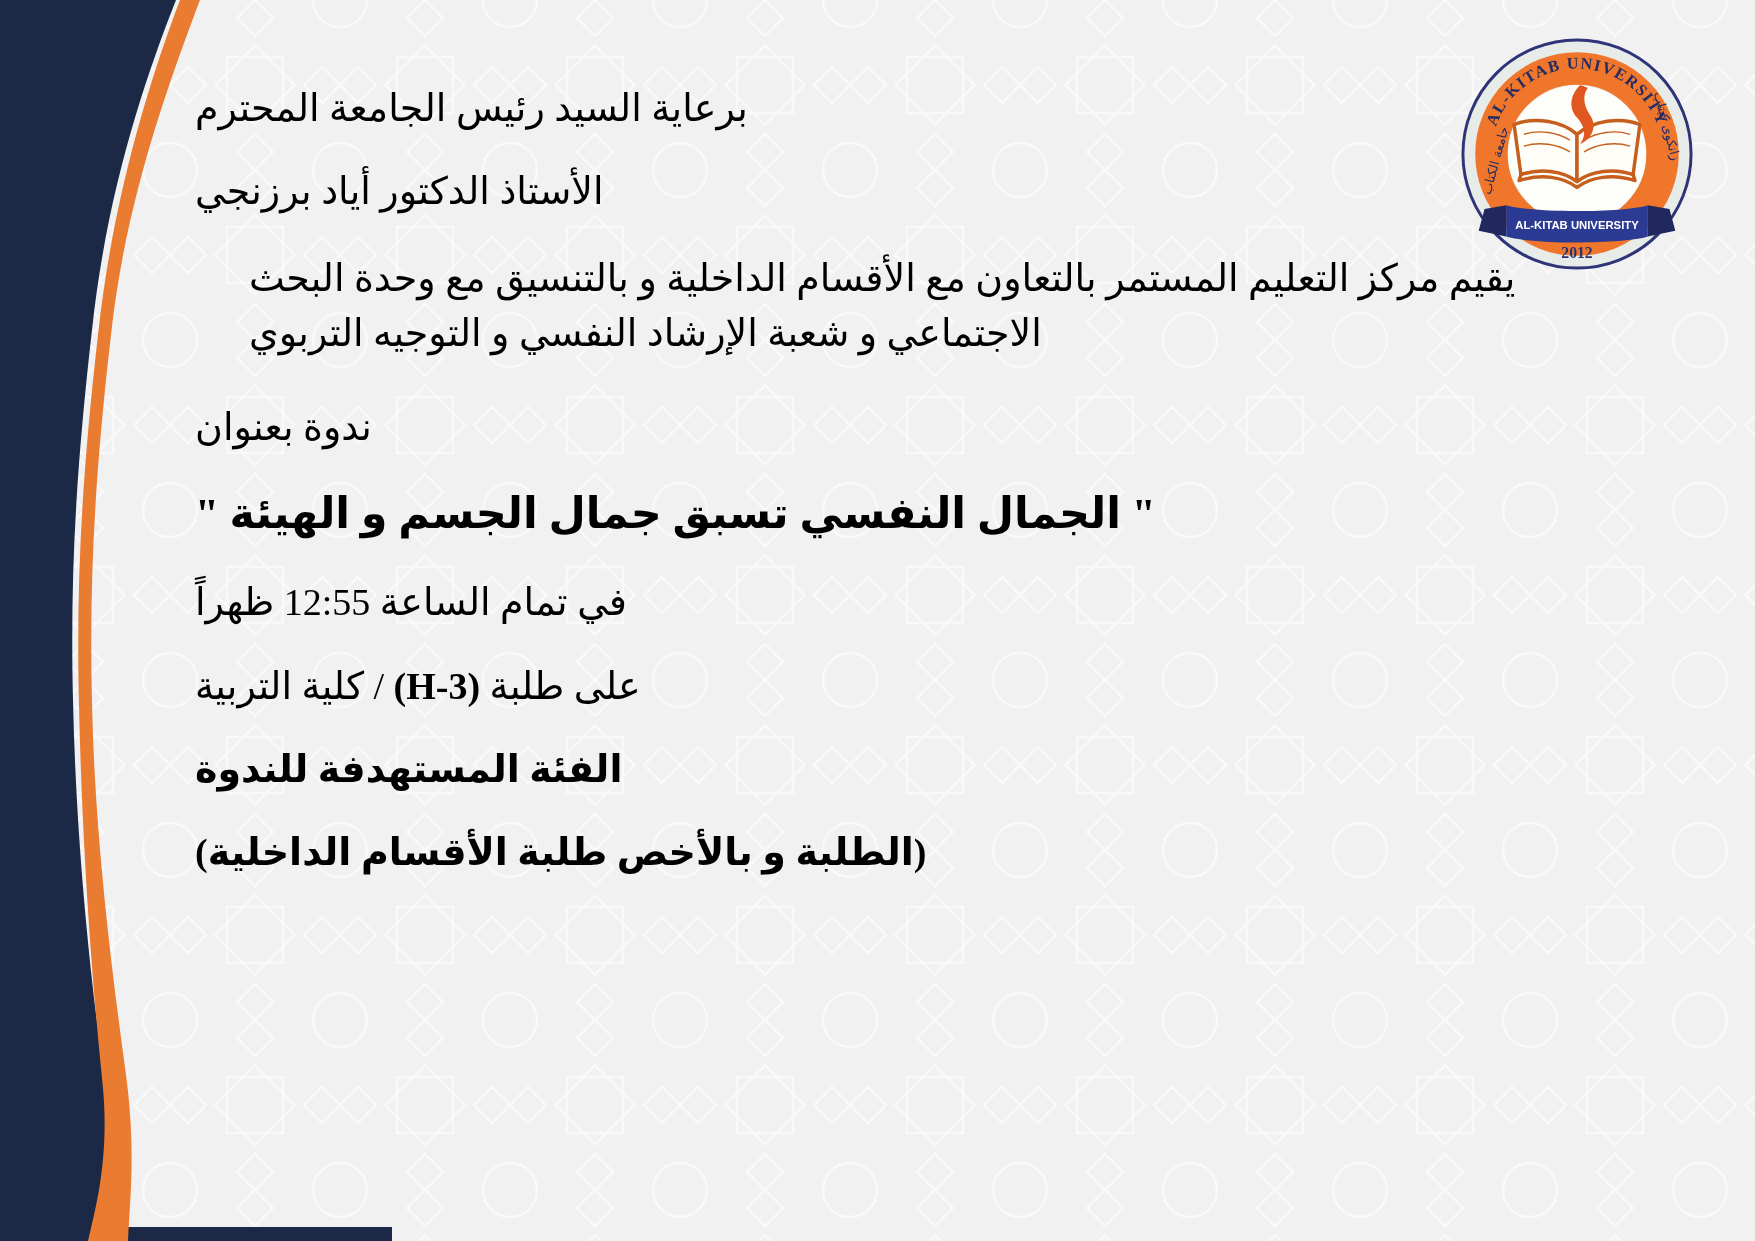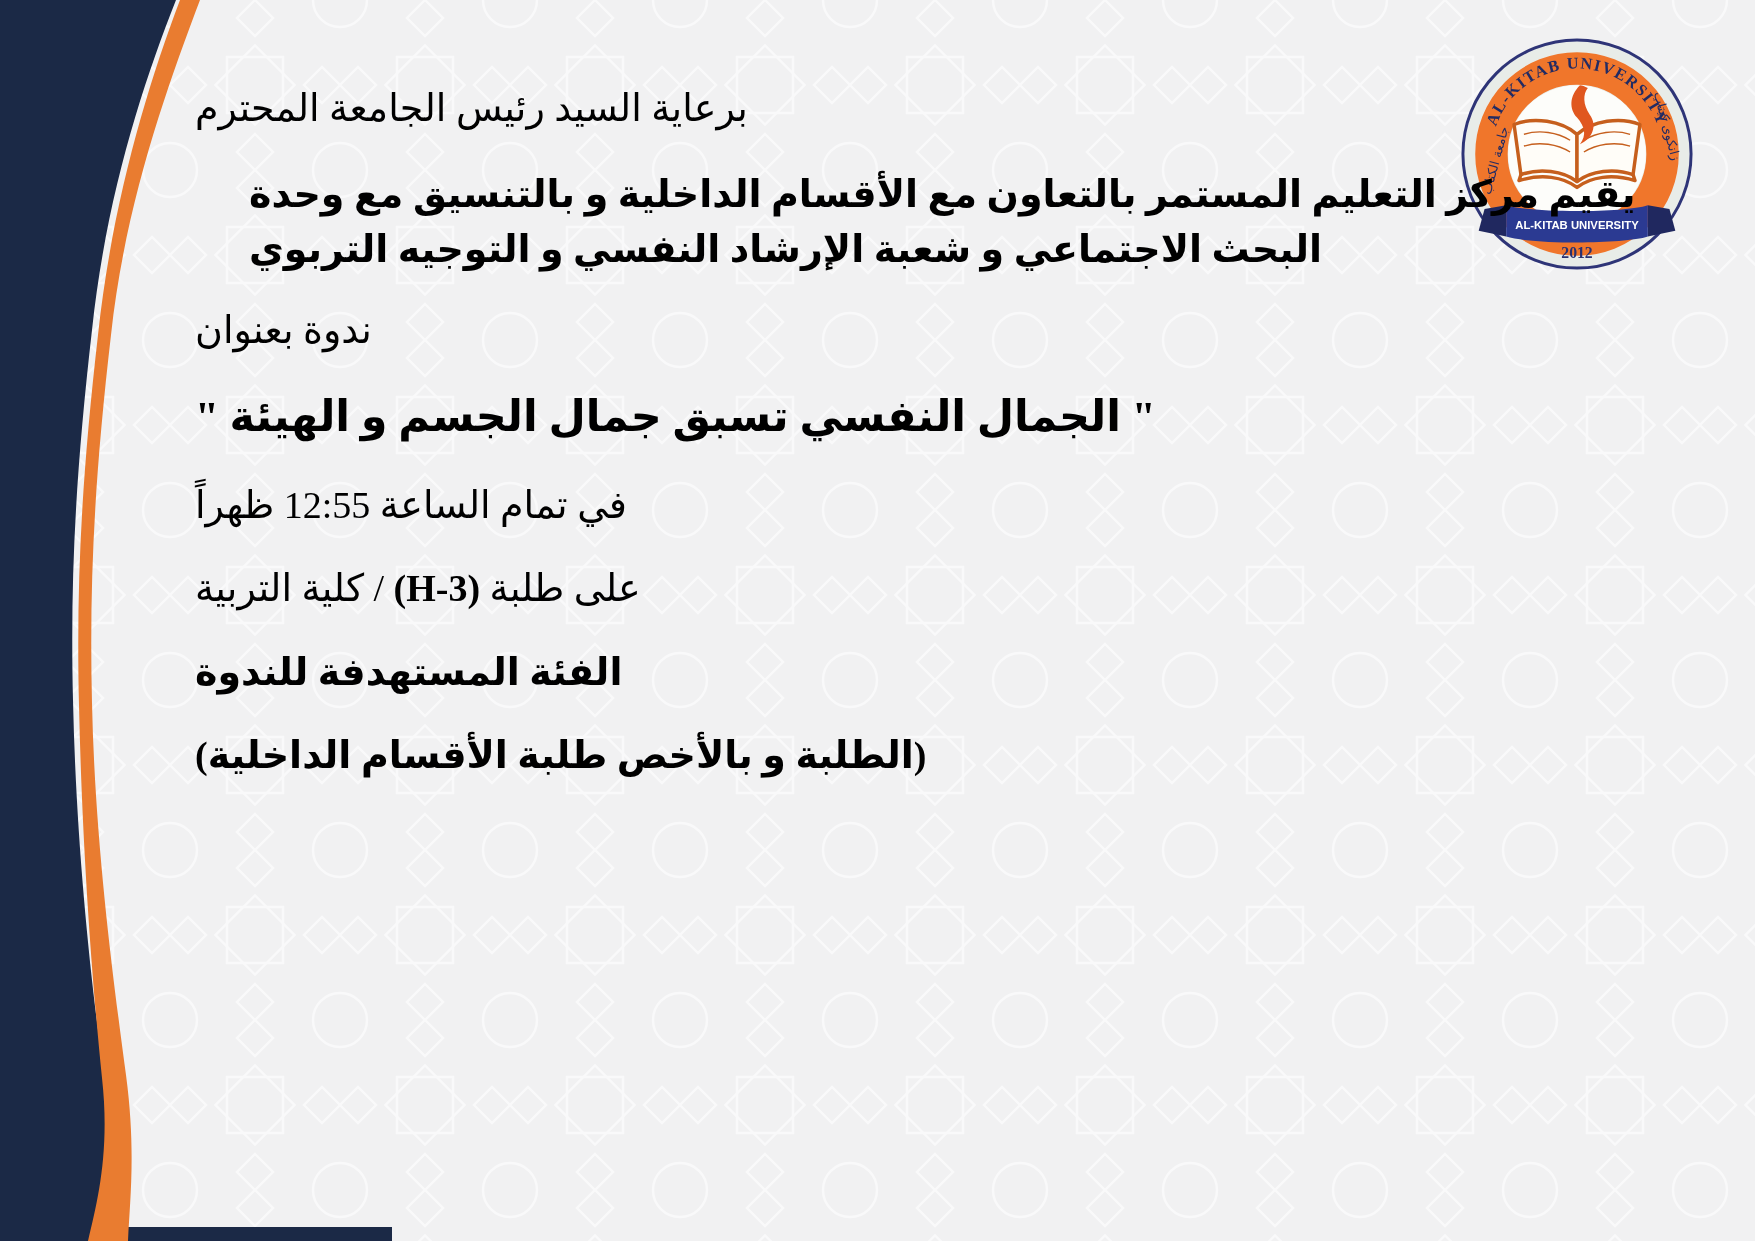--- a/index.html
+++ b/index.html
@@ -9,21 +9,21 @@
     font-family:"Liberation Serif","DejaVu Serif","DejaVu Sans",serif;
   }
   .bg-pattern{position:absolute;inset:0;z-index:0;}
   .left-band{position:absolute;left:0;top:0;width:420px;height:1241px;z-index:2;}
   .logo{position:absolute;left:1452px;top:36px;width:250px;height:236px;z-index:3;}
   .content{
     position:absolute;z-index:4;top:84px;left:195px;right:52px;
     direction:rtl;text-align:left;color:#000;
   }
   .line{font-size:38px;line-height:1.3;margin:0 auto 34px auto;font-weight:normal;}
-  .line.para{max-width:1400px;line-height:1.45;margin-bottom:28px;font-weight:bold;}
+  .line.para{max-width:1400px;line-height:1.45;margin-bottom:42px;}
   .line.bold{font-weight:bold;}
   .line.title{font-size:43px;font-weight:bold;margin-bottom:36px;}
   .b{font-weight:bold;}
 </style>
 </head>
 <body>
 
 <svg class="bg-pattern" width="1755" height="1241" viewBox="0 0 1755 1241" aria-hidden="true">
   <defs>
     <pattern id="geo" width="170" height="170" patternUnits="userSpaceOnUse">
@@ -101,20 +101,21 @@
     <polygon points="26,176 48,172 48,204 20,198" fill="#20285f"></polygon>
     <polygon points="214,176 192,172 192,204 220,198" fill="#20285f"></polygon>
     <path d="M48,172 C72,180 168,180 192,172 L192,204 C168,212 72,212 48,204 Z" fill="#2b3a92"></path>
     <text x="120" y="196" text-anchor="middle" font-size="11.5" font-weight="bold" fill="#ffffff" font-family="Liberation Sans, sans-serif">AL-KITAB UNIVERSITY</text>
   </g>
   <text x="120" y="226" text-anchor="middle" font-size="16" font-weight="bold" fill="#2a3170" font-family="Liberation Serif, serif">2012</text>
 </svg>
 
 <div class="content">
   <div class="line">برعاية السيد رئيس الجامعة المحترم</div>
+  <div class="line">الأستاذ الدكتور أياد برزنجي</div>
   <div class="line para">يقيم مركز التعليم المستمر بالتعاون مع الأقسام الداخلية و بالتنسيق مع وحدة البحث الاجتماعي و شعبة الإرشاد النفسي و التوجيه التربوي</div>
   <div class="line">ندوة بعنوان</div>
   <div class="line title">" الجمال النفسي تسبق جمال الجسم و الهيئة "</div>
   <div class="line">في تمام الساعة 12:55 ظهراً</div>
   <div class="line">
     <span>على طلبة </span><span class="b">(H-3)</span><span> / كلية التربية</span>
   </div>
   <div class="line bold">الفئة المستهدفة للندوة</div>
   <div class="line bold">(الطلبة و بالأخص طلبة الأقسام الداخلية)</div>
 </div>

